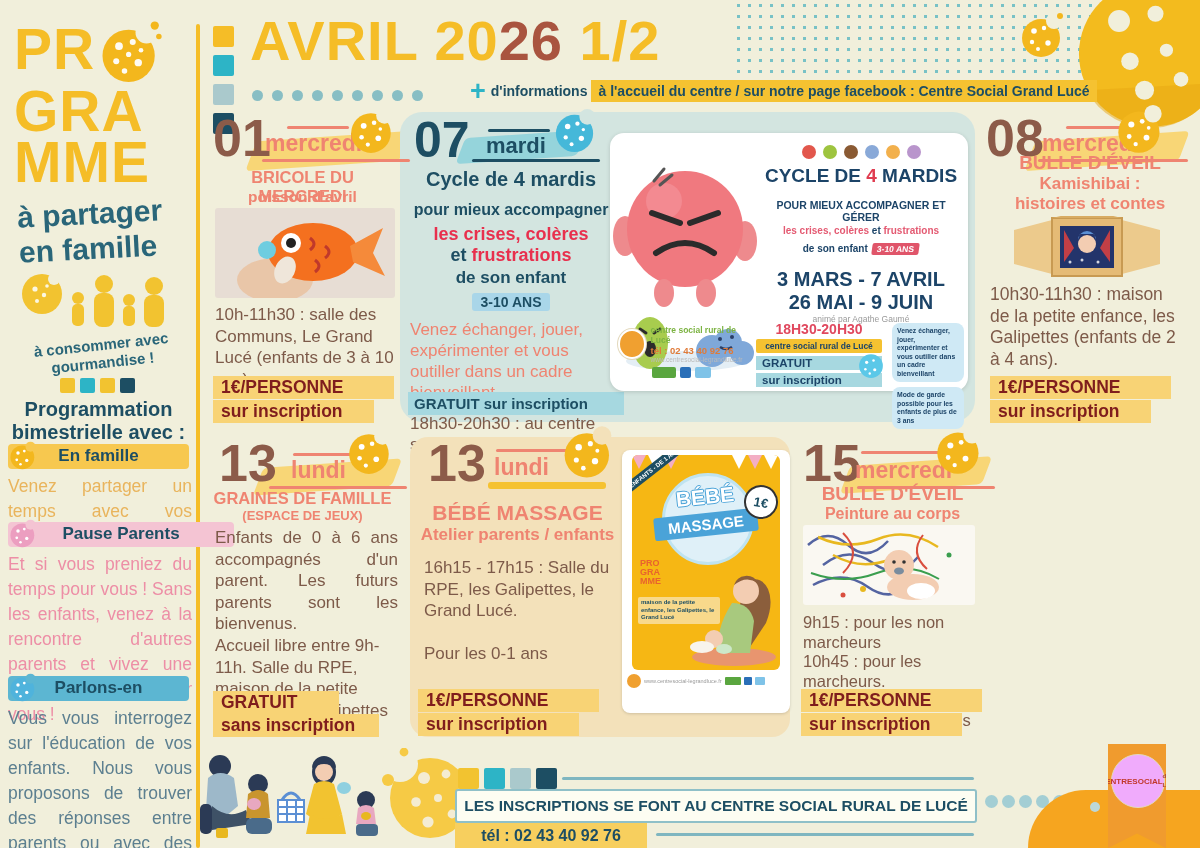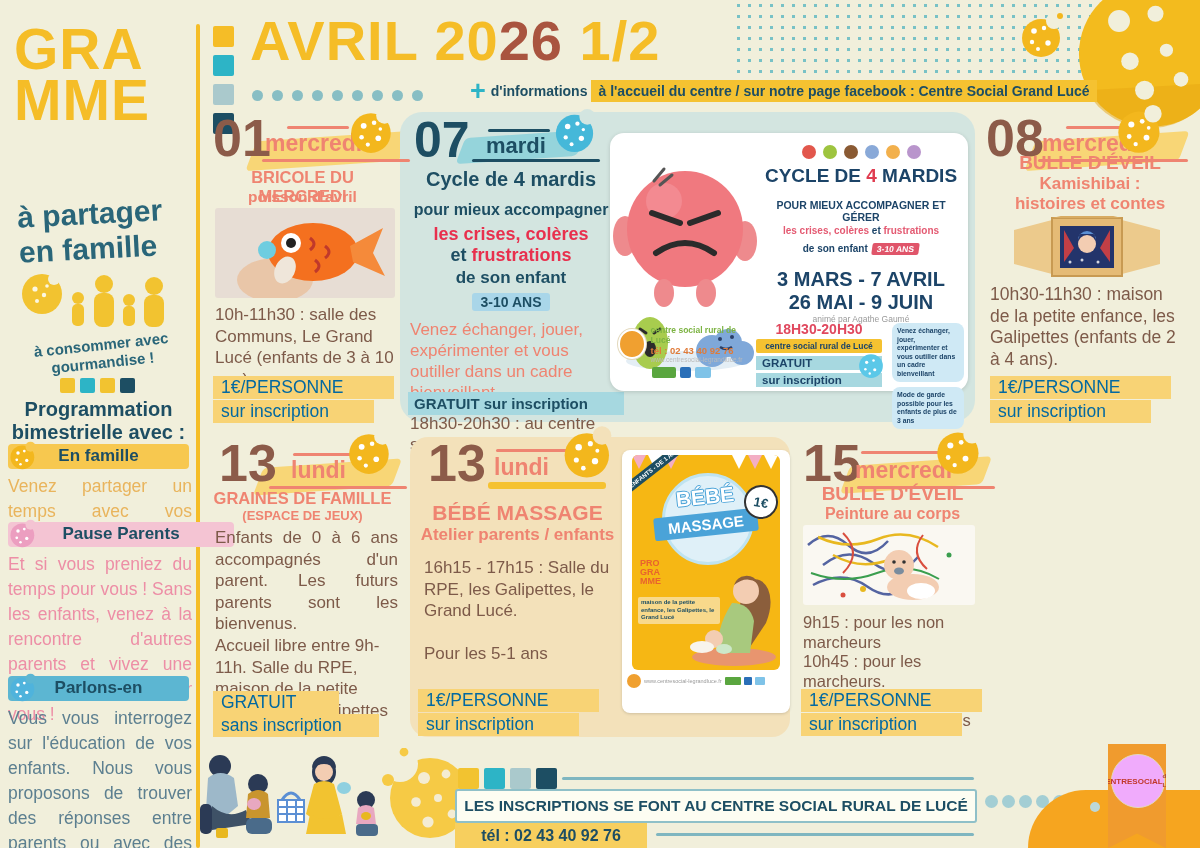--- a/index.html
+++ b/index.html
@@ -39,21 +39,21 @@
   .num{position:absolute;font-weight:bold;font-size:52px;line-height:52px;color:#8c5b49;}
   .num.navy{color:#1d4e63;}
   .sw{position:absolute;background:#f8d36a;transform:skewX(-24deg) rotate(-4deg);border-radius:5px;opacity:.9;}
   .sw.teal{background:#8ed2da;}
   .dayname{position:absolute;font-weight:bold;font-size:23px;color:#ef8471;z-index:2;}
   .dayname.navy{color:#1d4e63;}
   .dline{position:absolute;height:3px;background:#ef8471;border-radius:2px;z-index:2;}
   .dline.navy{background:#1d4e63;}
   .ct{position:absolute;width:100%;text-align:center;color:#ef8471;font-weight:bold;}
   .body-txt{position:absolute;color:#7d5a49;font-size:17px;line-height:21.5px;}
-  .bar{position:absolute;background:#f8d375;color:#0369a1;font-weight:normal;font-size:17.5px;
+  .bar{position:absolute;background:#f8d375;color:#7f1d1d;font-weight:bold;font-size:17.5px;
        padding:1px 8px;line-height:21px;white-space:nowrap;}
   .photo{position:absolute;border-radius:3px;overflow:hidden;}
 
   .teal-panel{left:400px;top:112px;width:575px;height:310px;background:#d3e5e0;border-radius:22px;}
   .tan-panel{left:410px;top:437px;width:380px;height:300px;background:#f3e1ba;border-radius:18px;}
 
   .c07col{position:absolute;left:4px;top:56px;width:214px;text-align:center;}
   .c07col .navy{color:#1d4e63;}
   .chip{display:inline-block;background:#a9d6e9;color:#1d4e63;font-weight:bold;font-size:14px;
         padding:1px 9px;border-radius:3px;}
@@ -93,20 +93,38 @@
   .ribbon .disc .sm{font-size:6px;color:#a8402f;}
 </style>
 </head>
 <body>
 
 <div class="page">
 
   <div class="abs divider"></div>
 
   <div class="abs" style="left:14px;top:24px;">
+    <div class="logo-row">
+      <span class="logo-line">PR</span>
+      <svg width="66" height="66" viewBox="0 0 48 48" style="margin-left:2px;margin-top:-4px;">
+        <circle cx="23" cy="26" r="19" fill="#f3b71d"></circle>
+        <circle cx="36" cy="9" r="8" fill="#f1efdb"></circle>
+        <circle cx="42" cy="4" r="3" fill="#f3b71d"></circle>
+          <circle cx="45" cy="12" r="2" fill="#f3b71d"></circle>
+        <g fill="#fff" opacity=".95">
+            <circle cx="16" cy="19" r="2.8"></circle>
+            <circle cx="26" cy="16" r="2.2"></circle>
+          <circle cx="14" cy="30" r="2.2"></circle>
+            <circle cx="23" cy="25" r="1.9"></circle>
+            <circle cx="30" cy="31" r="2.7"></circle>
+          <circle cx="20" cy="37" r="2"></circle>
+            <circle cx="32" cy="22" r="1.7"></circle>
+          </g>
+      </svg>
+    </div>
     <div class="logo-line">GRA</div>
     <div class="logo-line">MME</div>
   </div>
 
   <div class="abs tagline" style="left:18px;top:196px;">
     <div>à partager</div>
     <div>en famille</div>
   </div>
 
   <svg class="abs" style="left:16px;top:268px;" width="160" height="64" viewBox="0 0 160 64">
@@ -489,21 +507,21 @@
           <circle cx="26" cy="16" r="2.2"></circle>
           <circle cx="14" cy="30" r="2.2"></circle>
           <circle cx="30" cy="31" r="2.7"></circle>
           <circle cx="20" cy="37" r="2"></circle>
           <circle cx="32" cy="22" r="1.7"></circle>
         </g>
     </svg>
     <div class="ct" style="top:64px;width:215px;font-size:21px;">BÉBÉ MASSAGE</div>
     <div class="ct" style="top:88px;width:215px;font-size:17px;">Atelier parents / enfants</div>
     <div class="body-txt" style="left:14px;top:120px;width:192px;">16h15 - 17h15 : Salle du RPE, les Galipettes, le Grand Lucé.</div>
-    <div class="body-txt" style="left:14px;top:206px;width:192px;">Pour les 5-1 ans</div>
+    <div class="body-txt" style="left:14px;top:206px;width:192px;">Pour les 0-1 ans</div>
     <div class="bar" style="left:8px;top:252px;width:165px;">1€/PERSONNE</div>
     <div class="bar" style="left:8px;top:276px;width:145px;">sur inscription</div>
 
     <div class="mposter">
       <div class="minner">
         <svg class="abs" style="left:0;top:0;" width="148" height="22" viewBox="0 0 148 22">
           <polygon points="0,0 14,0 7,14" fill="#f3aec4"></polygon>
             <polygon points="16,0 30,0 23,14" fill="#fff"></polygon>
           <polygon points="32,0 46,0 39,14" fill="#f3aec4"></polygon>
             <polygon points="100,0 114,0 107,14" fill="#fff"></polygon>

